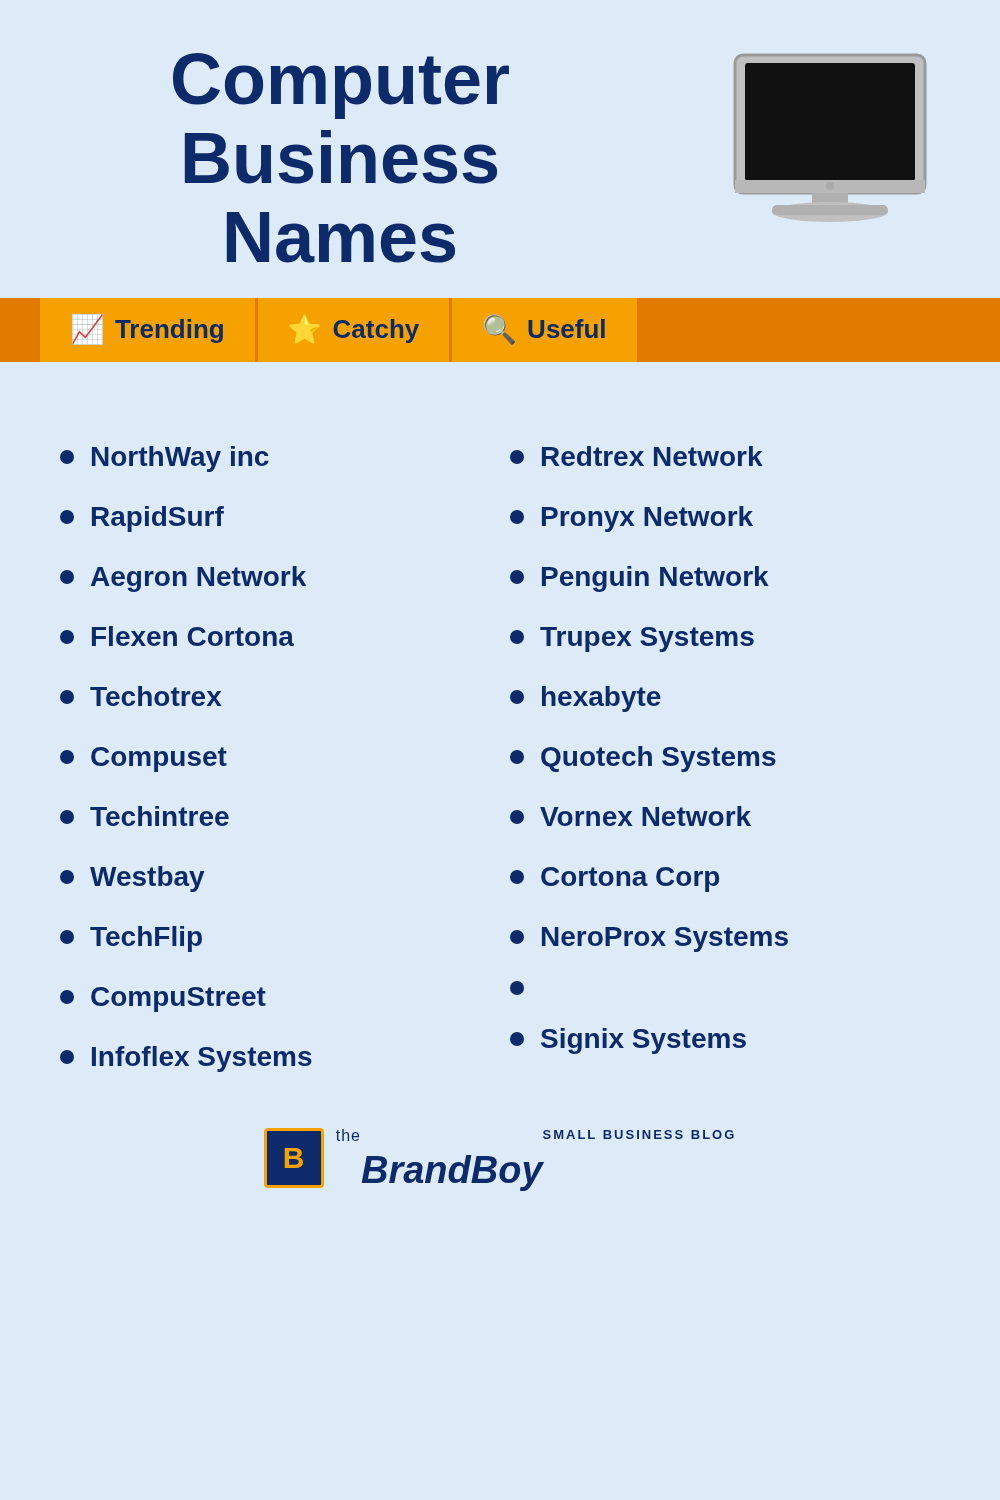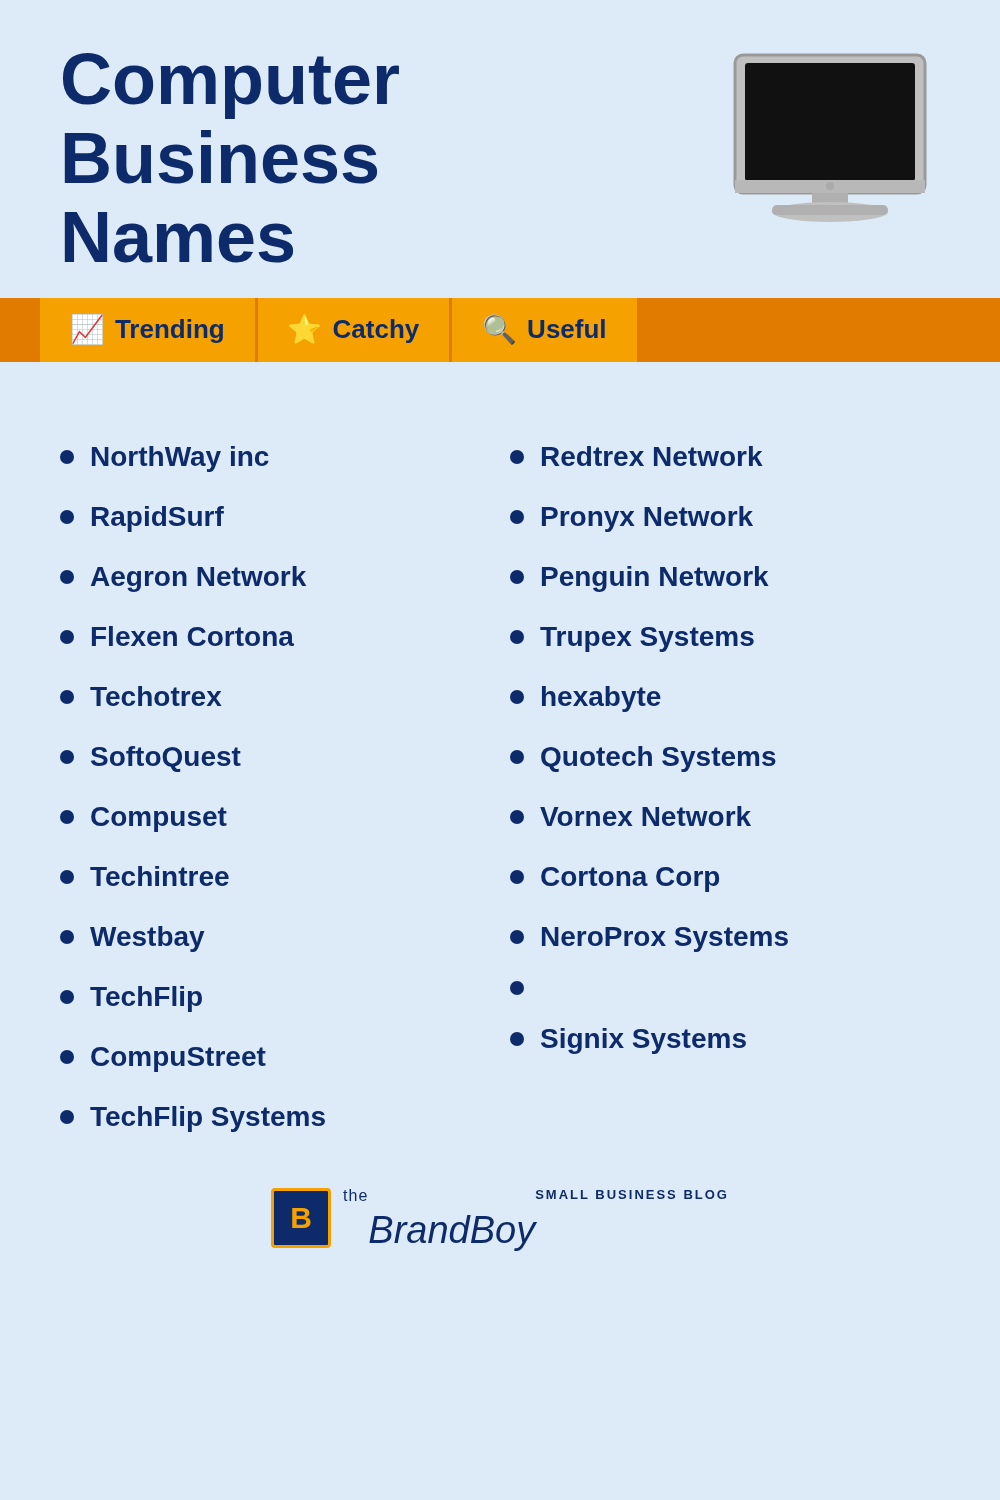--- a/index.html
+++ b/index.html
@@ -10,20 +10,21 @@
       width: 1000px;
       min-height: 1500px;
     }
 
     .page-wrapper {
       width: 1000px;
       min-height: 1500px;
       background-color: #ddeaf7;
       padding: 0;
       position: relative;
+      text-align: center;
     }
 
     
     .header-section {
       padding: 40px 60px 10px 60px;
       display: flex;
       align-items: flex-start;
       justify-content: space-between;
     }
 
@@ -143,21 +144,21 @@
 
     .brand-the {
       font-size: 16px;
       font-weight: 400;
       color: #0d2b6b;
       letter-spacing: 1px;
     }
 
     .brand-name {
       font-size: 38px;
-      font-weight: 400;
+      font-weight: 700;
       color: #0d2b6b;
       line-height: 1;
       margin-top: 24px;
     }
 
     .brand-name span {
       font-style: italic;
     }
 
     .brand-tagline {
@@ -232,45 +233,41 @@
         <li>
           <span class="bullet"></span>
           <span>Flexen Cortona</span>
         </li>
         <li>
           <span class="bullet"></span>
           <span>Techotrex</span>
         </li>
         <li>
           <span class="bullet"></span>
-          <span>SoftoQuest</span>
-        </li>
-        <li>
-          <span class="bullet"></span>
           <span>Compuset</span>
         </li>
         <li>
           <span class="bullet"></span>
           <span>Techintree</span>
         </li>
         <li>
           <span class="bullet"></span>
           <span>Westbay</span>
         </li>
         <li>
           <span class="bullet"></span>
           <span>TechFlip</span>
         </li>
         <li>
           <span class="bullet"></span>
           <span>CompuStreet</span>
         </li>
         <li>
           <span class="bullet"></span>
-          <span>TechFlip Systems</span>
+          <span>Infoflex Systems</span>
         </li>
       </ul>
 
     <ul class="names-column" id="right-col">
     <li>
           <span class="bullet"></span>
           <span>Redtrex Network</span>
         </li>
         <li>
           <span class="bullet"></span>

